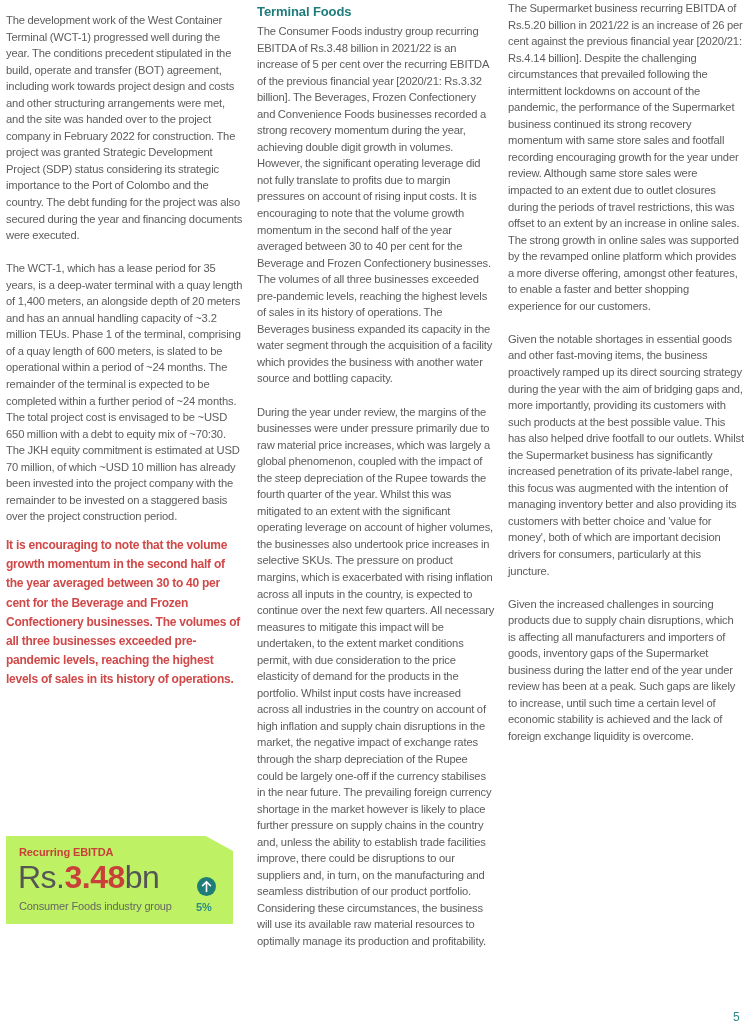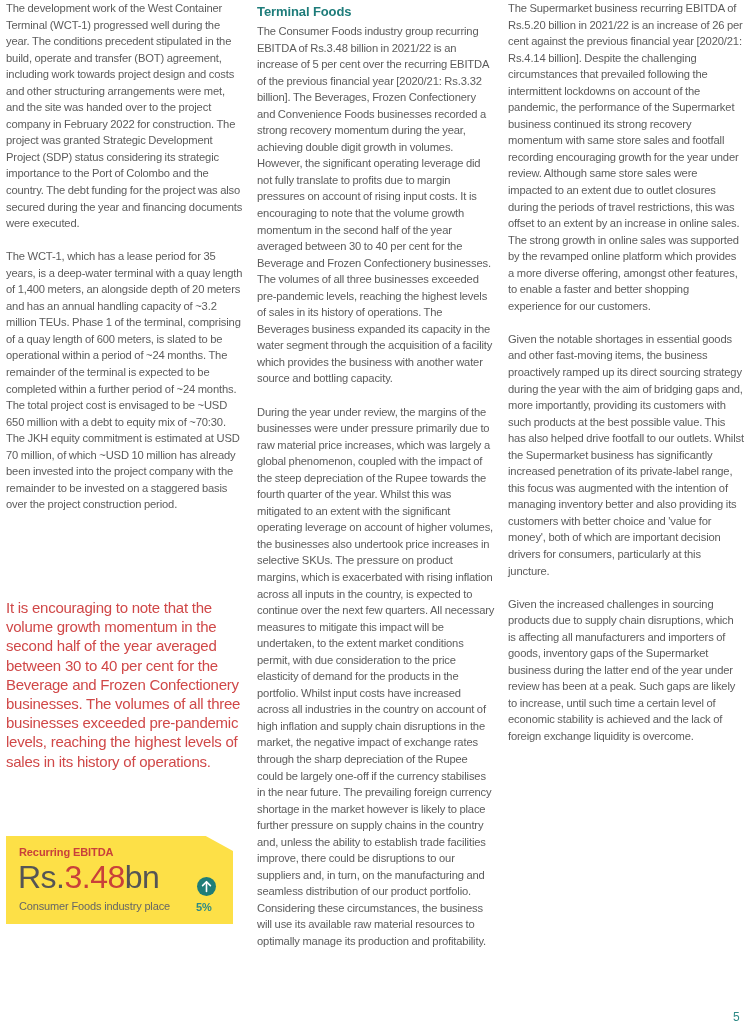--- a/index.html
+++ b/index.html
@@ -27,52 +27,52 @@
       font-size: 11.2px;
       line-height: 16.55px;
       margin: 0;
       letter-spacing: -0.15px;
       word-spacing: -0.3px;
       color: #5c5c5c;
     }
     .para {
       margin: 0 0 16.5px 0;
     }
-    .col-1 .para:first-child { margin-top: 0; }
+    .col-1 .para:first-child { margin-top: 12px; }
 
     .section-heading {
       font-family: "Liberation Sans", "DejaVu Sans", sans-serif;
       font-weight: 700;
       font-size: 13px;
       color: #1e7c7a;
       margin: 4px 0 3px 0;
       line-height: 16px;
       letter-spacing: -0.1px;
     }
 
     .pull-quote {
       position: absolute;
       left: 6px;
-      top: 598px;
+      top: 536px;
       width: 238px;
-      font-weight: 400;
-      font-size: 15px;
+      font-weight: 700;
+      font-size: 12px;
       line-height: 19.2px;
       color: #d04848;
       letter-spacing: -0.25px;
       margin: 0;
     }
 
     .ebitda-card {
       position: absolute;
       left: 6px;
       top: 836px;
       width: 227px;
       height: 88px;
-      background: #fde047;
+      background: #bef264;
       clip-path: polygon(0 0, 88% 0, 100% 17%, 100% 100%, 0 100%);
     }
     .ebitda-label {
       position: absolute;
       left: 13px;
       top: 10px;
       font-weight: 700;
       font-size: 11px;
       color: #c9403a;
       letter-spacing: -0.1px;
@@ -82,21 +82,21 @@
       left: 12px;
       top: 23px;
       font-size: 32px;
       line-height: 36px;
       color: #555555;
       letter-spacing: -0.5px;
       font-weight: 400;
     }
     .ebitda-value .big {
       color: #c9403a;
-      font-weight: 400;
+      font-weight: 700;
     }
     .ebitda-caption {
       position: absolute;
       left: 13px;
       top: 64px;
       font-size: 11px;
       color: #666666;
       letter-spacing: -0.15px;
     }
     .ebitda-trend {
@@ -136,21 +136,21 @@
     <p class="para">The development work of the West Container Terminal (WCT-1) progressed well during the year. The conditions precedent stipulated in the build, operate and transfer (BOT) agreement, including work towards project design and costs and other structuring arrangements were met, and the site was handed over to the project company in February 2022 for construction. The project was granted Strategic Development Project (SDP) status considering its strategic importance to the Port of Colombo and the country. The debt funding for the project was also secured during the year and financing documents were executed.</p>
     <p class="para">The WCT-1, which has a lease period for 35 years, is a deep-water terminal with a quay length of 1,400 meters, an alongside depth of 20 meters and has an annual handling capacity of ~3.2 million TEUs. Phase 1 of the terminal, comprising of a quay length of 600 meters, is slated to be operational within a period of ~24 months. The remainder of the terminal is expected to be completed within a further period of ~24 months. The total project cost is envisaged to be ~USD 650 million with a debt to equity mix of ~70:30. The JKH equity commitment is estimated at USD 70 million, of which ~USD 10 million has already been invested into the project company with the remainder to be invested on a staggered basis over the project construction period.</p>
   </div>
 </div>
 
 <p class="pull-quote">It is encouraging to note that the volume growth momentum in the second half of the year averaged between 30 to 40 per cent for the Beverage and Frozen Confectionery businesses. The volumes of all three businesses exceeded pre-pandemic levels, reaching the highest levels of sales in its history of operations.</p>
 
 <div class="ebitda-card">
   <div class="ebitda-label">Recurring EBITDA</div>
   <div class="ebitda-value"><span>Rs.</span><span class="big">3.48</span><span>bn</span></div>
-  <div class="ebitda-caption">Consumer Foods industry place</div>
+  <div class="ebitda-caption">Consumer Foods industry group</div>
   <div class="ebitda-trend">
     <svg width="19" height="19" viewBox="0 0 19 19" aria-hidden="true">
       <line x1="9.5" y1="14.5" x2="9.5" y2="5" stroke="#ffffff" stroke-width="1.6" stroke-linecap="round"></line>
       <polyline points="5.6,8.6 9.5,4.7 13.4,8.6" fill="none" stroke="#ffffff" stroke-width="1.6" stroke-linecap="round" stroke-linejoin="round"></polyline>
     </svg>
   </div>
   <div class="ebitda-pct">5%</div>
 </div>
 
 <div class="col col-2">

